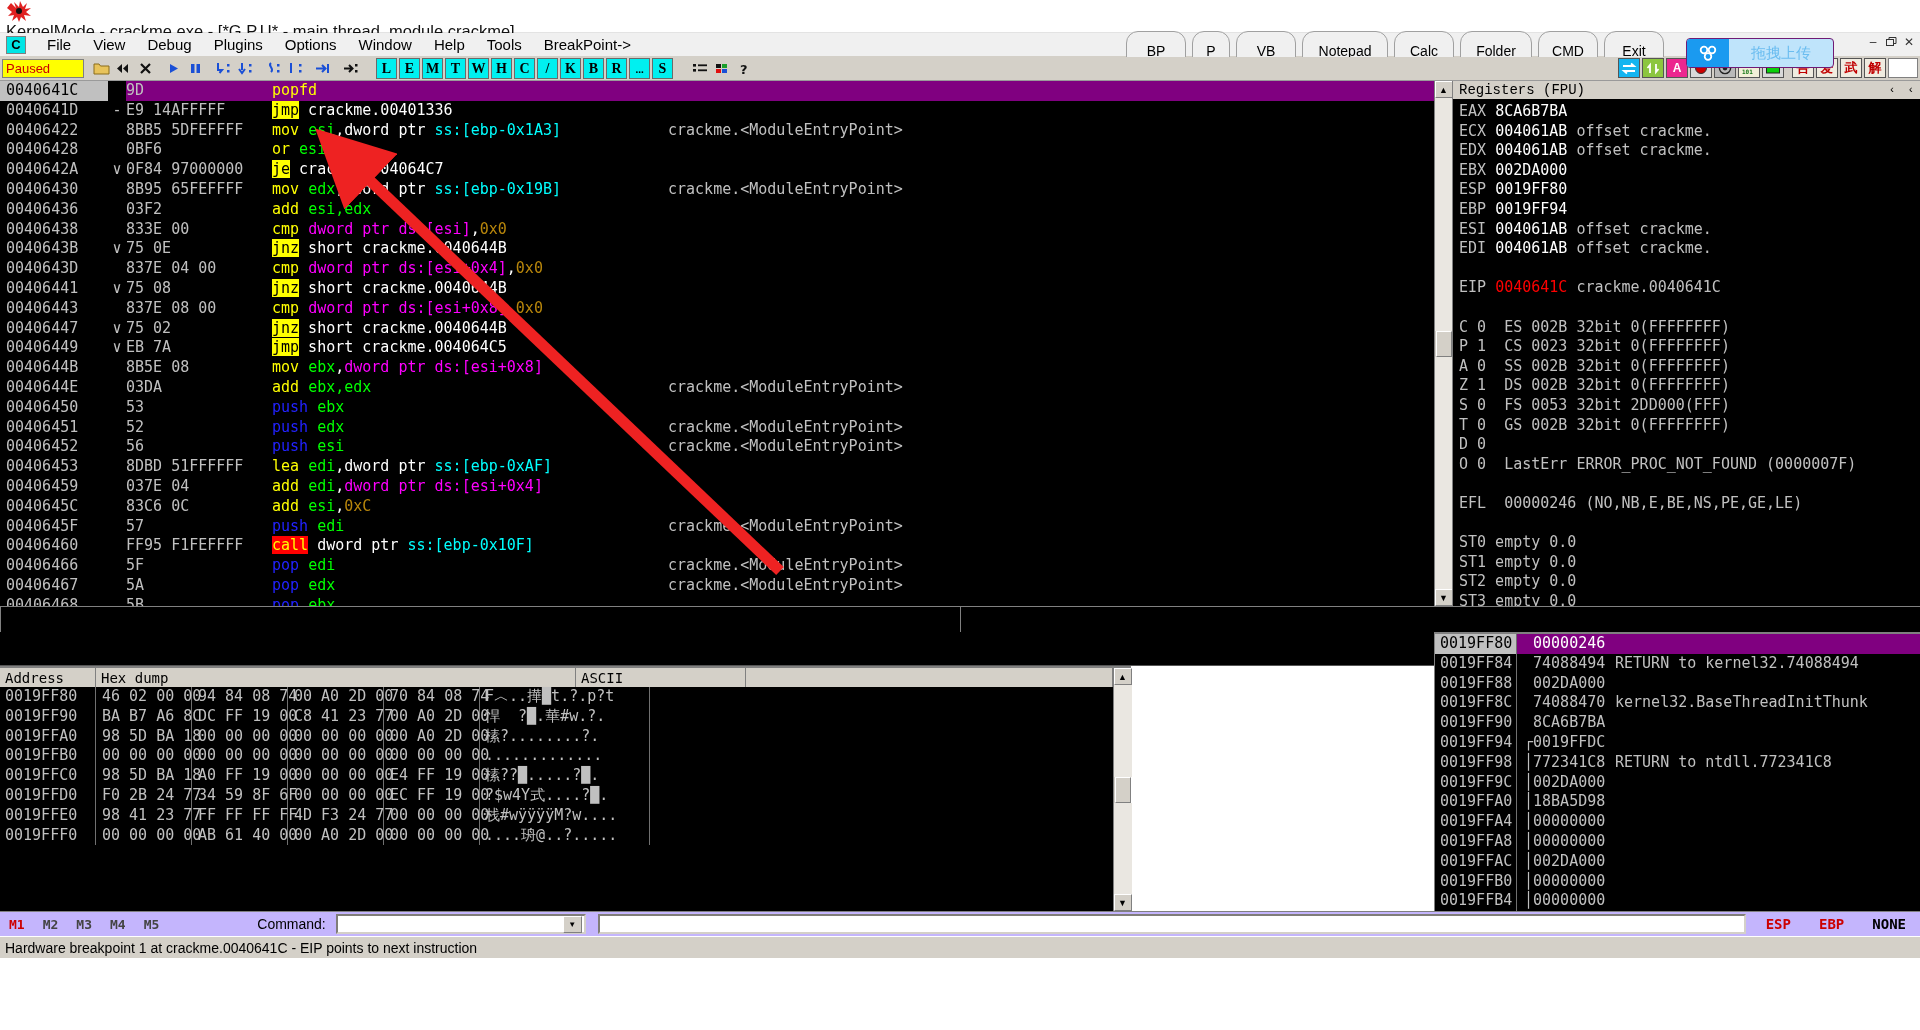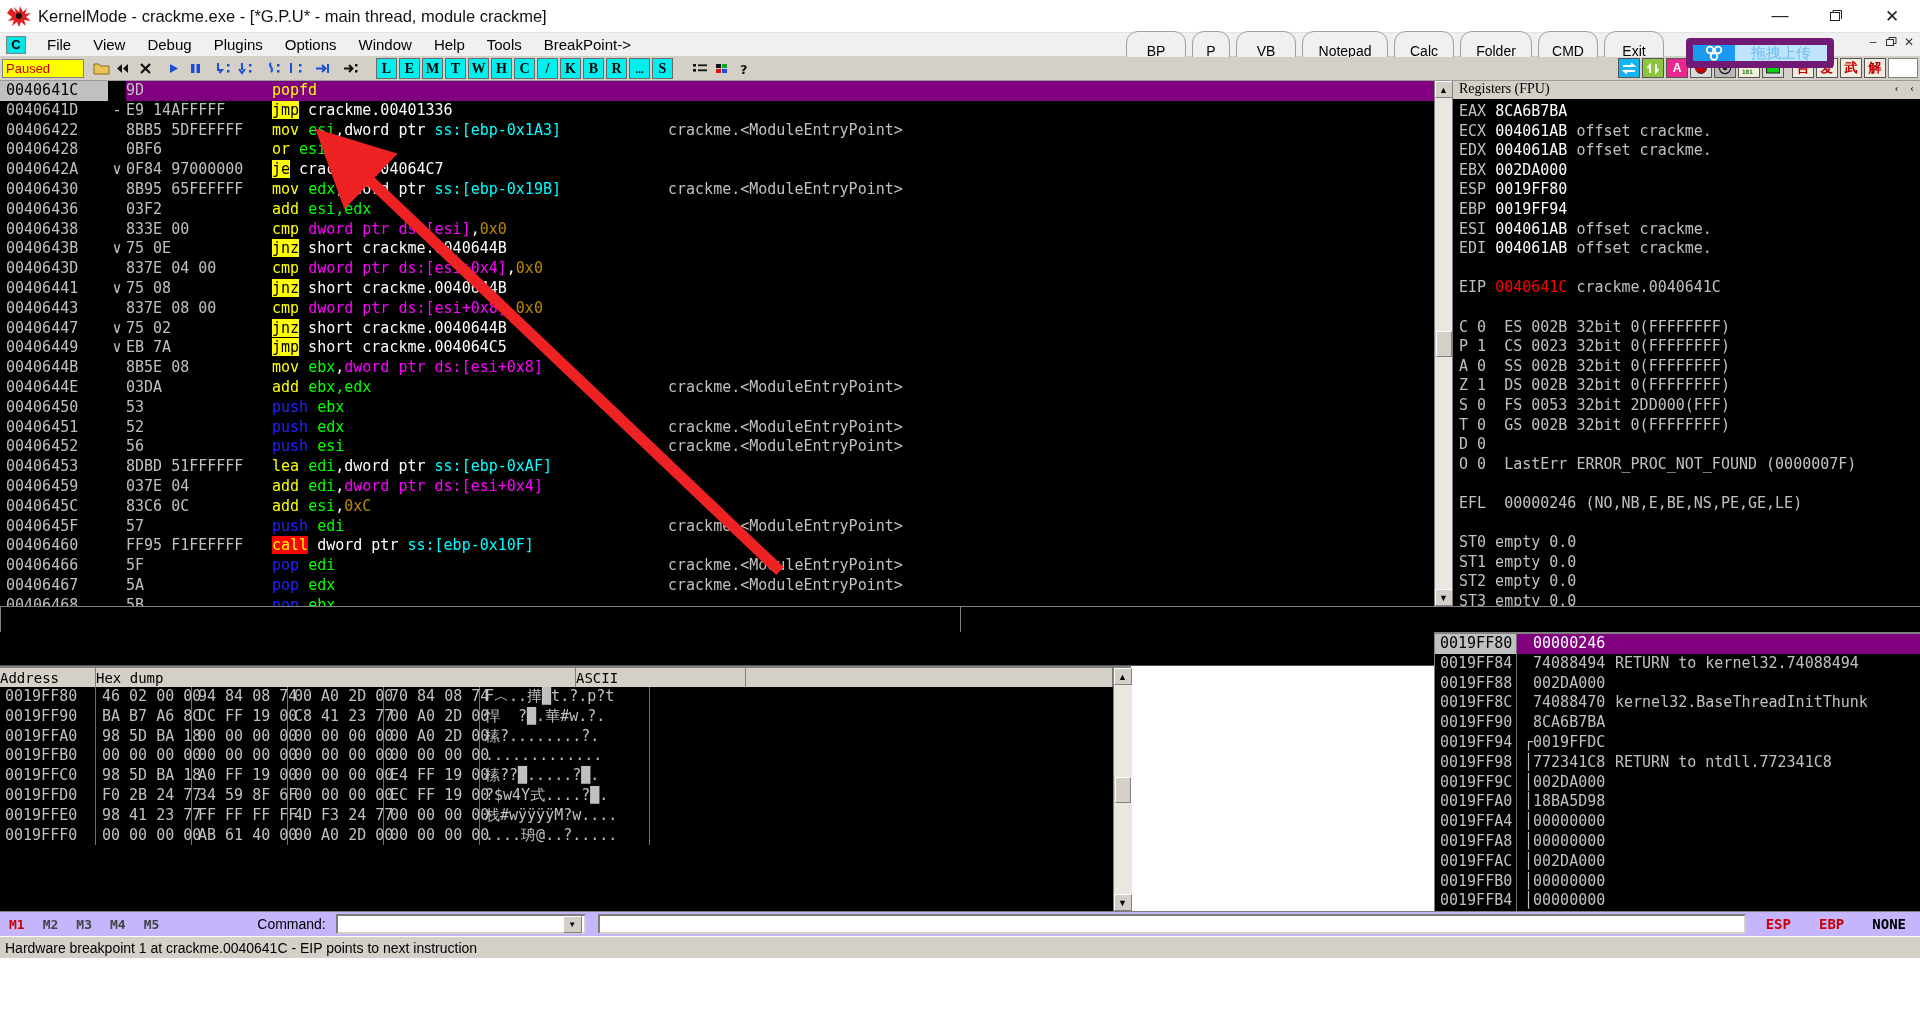--- a/index.html
+++ b/index.html
@@ -1,21 +1,21 @@
 <!DOCTYPE html>
 <html><head>
 <meta charset="utf-8">
 <style>
   * { box-sizing: border-box; margin:0; padding:0; }
   html,body { width:1920px; height:1030px; overflow:hidden; background:#fff;
     font-family:"Liberation Sans", sans-serif; }
 
   
-  .titlebar { height:33px; background:#fff; display:flex; align-items:center;
-    border-bottom:1px solid #e3e3e3; }
+  .titlebar { height:33px; background:#fff; display:flex; align-items:flex-start;
+    border-bottom:1px solid #e3e3e3;flex-direction:column; }
   .tb-icon { width:26px; height:22px; margin-left:6px; position:relative; flex:none; }
   .tb-title { font-size:16.5px; color:#111; margin-left:6px; white-space:nowrap; }
   .tb-spacer { flex:1; }
   .wbtn { width:56px; height:32px; display:flex; align-items:center; justify-content:center;
     font-size:17px; color:#222; }
 
   
   .menubar { height:24px; background:#f0f0f0; display:flex; align-items:center;
     border-bottom:1px solid #d4d0c8; position:relative; }
   .menu-logo { width:20px; height:18px; background:#00e5e5; color:#000; font-size:13px;
@@ -79,42 +79,42 @@
     display:flex; flex-direction:column; align-items:center; }
   .vs-arrow { width:18px; height:17px; background:#d4d0c8; border:1px solid #fff;
     border-right-color:#808080; border-bottom-color:#808080;
     display:flex; align-items:center; justify-content:center; font-size:9px; }
   .vs-thumb { width:16px; height:26px; background:#d4d0c8; border:1px solid #fff;
     border-right-color:#808080; border-bottom-color:#808080; }
   .vs-track { flex:1; background:#eae7e1; width:18px; }
 
   .regpanel { flex:1; background:#000; border-left:1px solid #808080; overflow:hidden;
     position:relative; }
-  .reg-hdr { height:18px; background:#d4d0c8; display:flex; 
-    font-family:Liberation Serif, serif; font-size:14px; color:#000; padding-left:6px; }
+  .reg-hdr { height:18px; background:#d4d0c8; display:flex; align-items:center;
+    font-family:Liberation Mono, monospace; font-size:14px; color:#000; padding-left:6px; }
   .reg-hdr .sp { flex:1; }
   .reg-hdr .ar { padding:0 6px; font-size:11px; }
   .reg-body { font-family:"DejaVu Sans Mono",monospace; font-size:15px;
     line-height:19.6px; color:#c0c0c0; padding:3px 0 0 6px; white-space:pre; }
   .r-red { color:#ff0000; }
   .r-w { color:#ffffff; }
 
   
   .infostrip { height:26px; background:#000; color:#c0c0c0;
     font-family:"DejaVu Sans Mono",monospace; font-size:15px; padding:4px 0 0 6px;
     border-top:1px solid #808080; white-space:pre; width:1434px; }
   .mid-split { display:flex; }
   .midright { flex:1; background:#000; border-left:1px solid #808080; }
 
   
   .bottom { display:flex; height:auto; }
   .dumppane { width:1113px; background:#000; border-top:2px solid #808080; position:relative; }
   .dump-hdr { height:19px; background:#d4d0c8; display:flex;
     font-family:"DejaVu Sans Mono",monospace; font-size:14px; color:#000; }
-  .dh { border-right:1px solid #808080; display:flex; align-items:center; }
+  .dh { border-right:1px solid #808080; padding-left:5px; display:flex; align-items:center; }
   .dump-rows { font-family:"DejaVu Sans Mono",monospace; font-size:15px;
     line-height:19.8px; color:#c0c0c0; }
   .duprow { display:flex; height:19.8px; white-space:pre; }
   .du-addr { width:96px; padding-left:5px; border-right:1px solid #707070; flex:none; }
   .du-hx { width:96px; padding-left:6px; border-right:1px solid #707070; flex:none; }
   .du-asc { width:170px; padding-left:5px; border-right:1px solid #707070; flex:none; }
   .du-rest { flex:1; }
 
   .stackpane { flex:1; background:#000; border-top:2px solid #808080;
     border-left:1px solid #808080; position:relative; }
@@ -150,21 +150,21 @@
   .regtag.k { color:#000; }
 
   
   .statusbar { height:22px; background:#d4d0c8; border-top:1px solid #fff;
     display:flex; align-items:center; font-size:14px; color:#000; padding-left:5px; }
 
   
   .arrow-svg { position:absolute; left:0; top:0; pointer-events:none; }
   .upload-pill { position:absolute; right:86px; top:38px; height:30px; width:148px;
     border-radius:4px; overflow:hidden; display:flex; align-items:center;
-    background:#bfe4fb; border:7px solid #701a75; }
+    background:#bfe4fb; border:1px solid #701a75; }
   .up-left { width:42px; height:30px; background:#1a9af0; display:flex;
     align-items:center; justify-content:center; }
   .up-text { flex:1; text-align:center; color:#6bbdf0; font-size:15px; }
 </style>
 </head>
 <body>
 
 <div class="titlebar">
   <div class="tb-icon">
     <svg width="26" height="22" viewBox="0 0 26 22">

